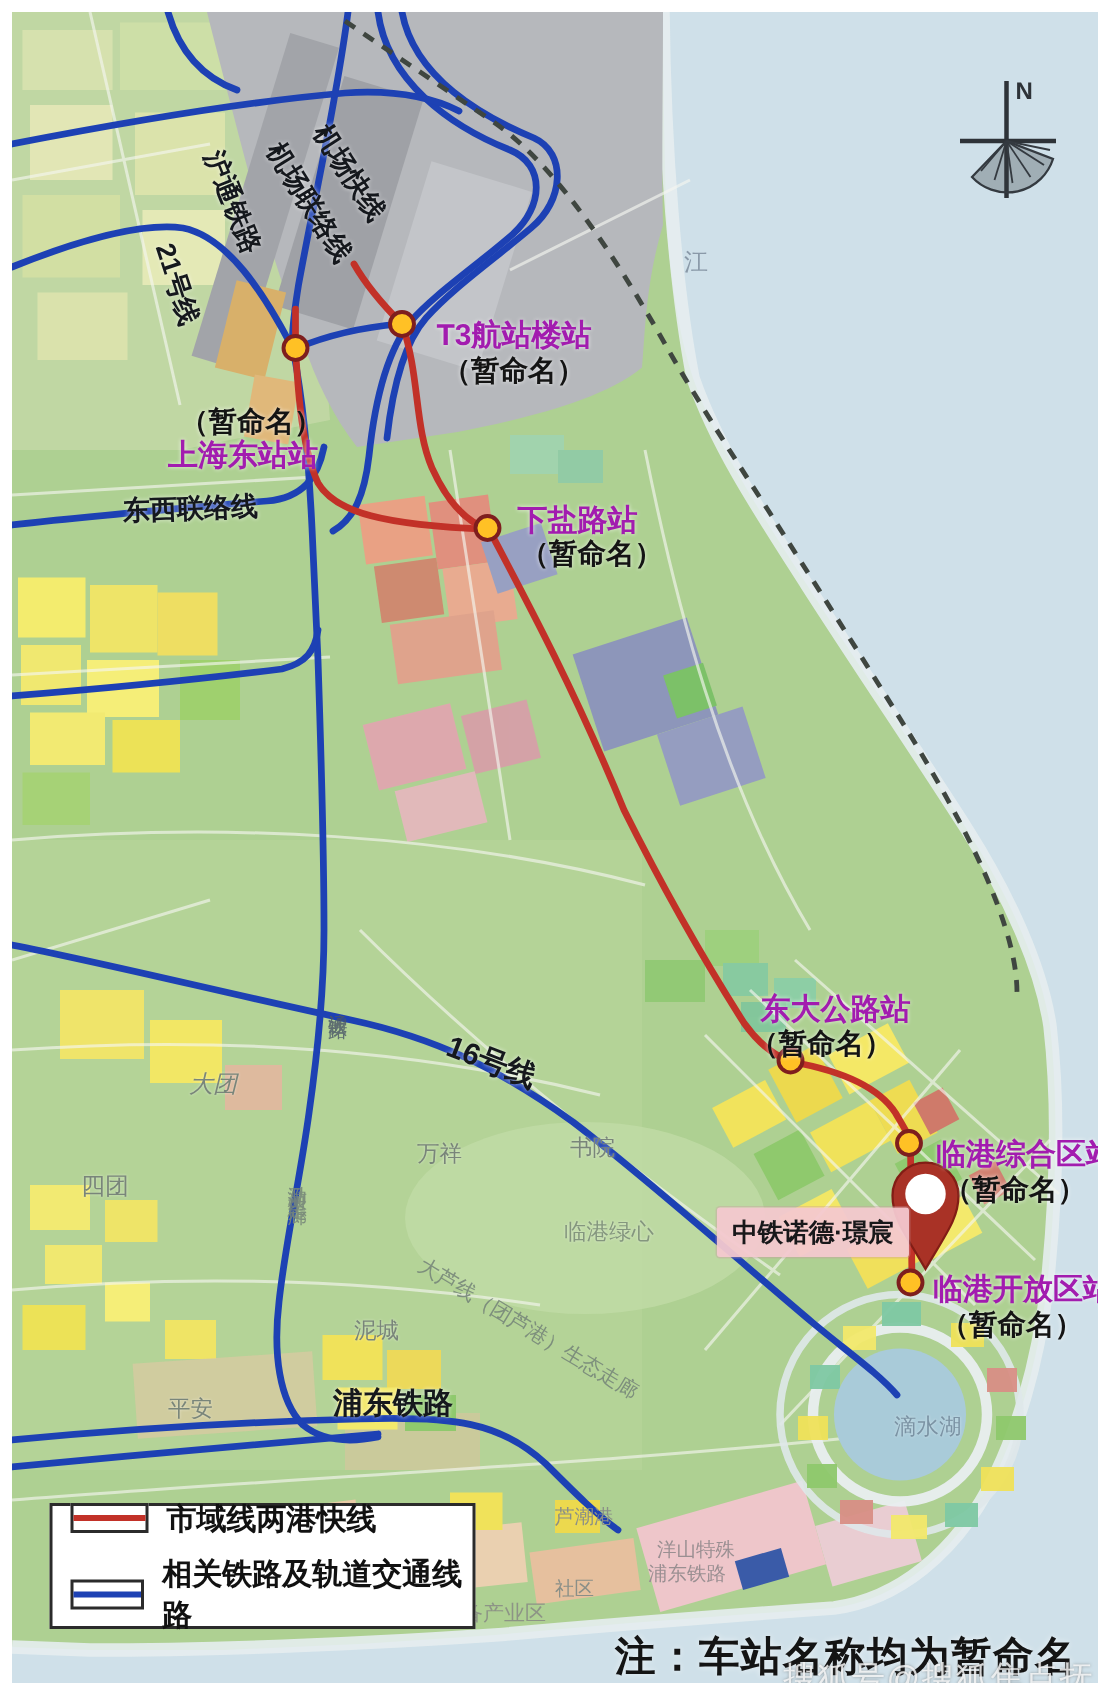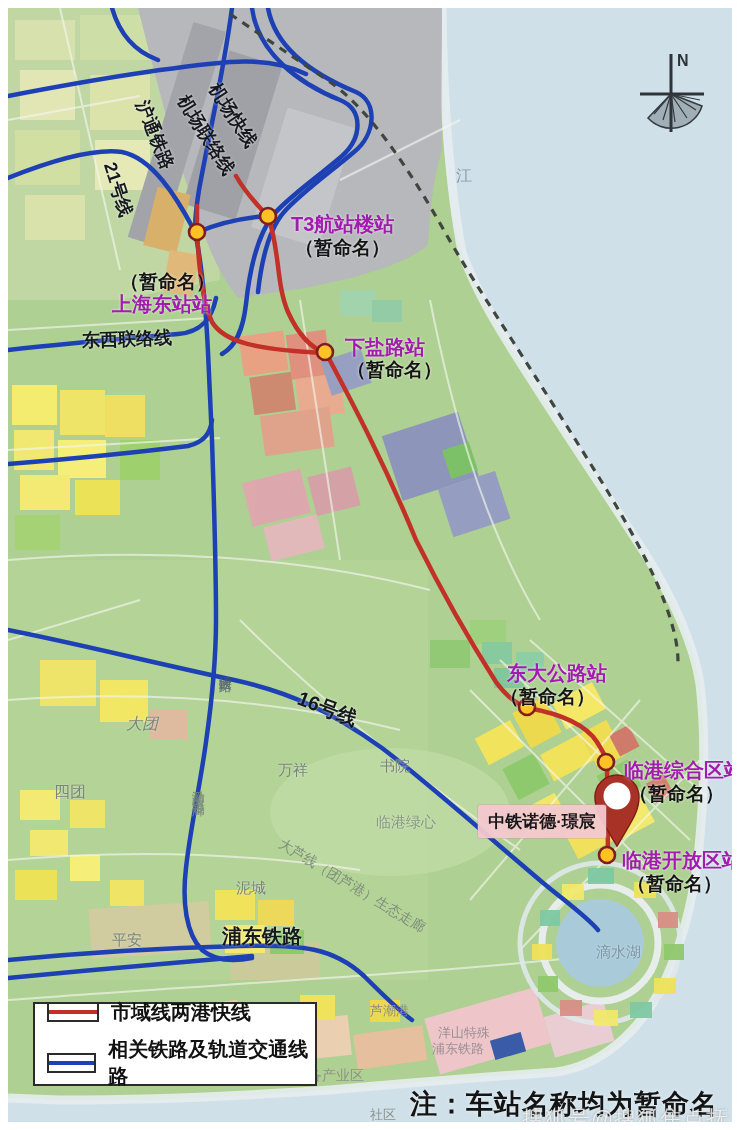--- a/index.html
+++ b/index.html
@@ -270,21 +270,21 @@
 
   <div class="lbl area-lbl" style="left:118px;top:708px;font-size:16px;font-style:italic;">大团</div>
   <div class="lbl area-lbl" style="left:46px;top:776px;font-size:16px;">四团</div>
   <div class="lbl area-lbl" style="left:270px;top:754px;">万祥</div>
   <div class="lbl area-lbl" style="left:372px;top:750px;">书院</div>
   <div class="lbl area-lbl" style="left:368px;top:806px;color:#84967e;">临港绿心</div>
   <div class="lbl area-lbl" style="left:104px;top:924px;">平安</div>
   <div class="lbl area-lbl" style="left:228px;top:872px;">泥城</div>
   <div class="lbl area-lbl" style="left:588px;top:936px;color:#7b93a4;">滴水湖</div>
   <div class="lbl area-sm" style="left:362px;top:996px;">芦潮港</div>
-  <div class="lbl area-sm" style="left:362px;top:1100px;">社区</div>
+  <div class="lbl area-sm" style="left:362px;top:1044px;">社区</div>
   <div class="lbl area-sm" style="left:430px;top:1018px;color:#9a8f92;">洋山特殊</div>
   <div class="lbl area-sm" style="left:424px;top:1034px;color:#9a8f92;">浦东铁路</div>
   <div class="lbl area-sm" style="left:286px;top:1060px;font-size:14px;color:#8d9486;">装备产业区</div>
   <div class="lbl water-lbl" style="left:448px;top:160px;">江</div>
 
   <div id="poi-box">中铁诺德·璟宸</div>
 
   <svg id="compass" width="90" height="105" viewBox="0 0 90 105">
     <g stroke="#2e3338" stroke-width="3" fill="none">
       <line x1="41" y1="12" x2="41" y2="90"></line>

